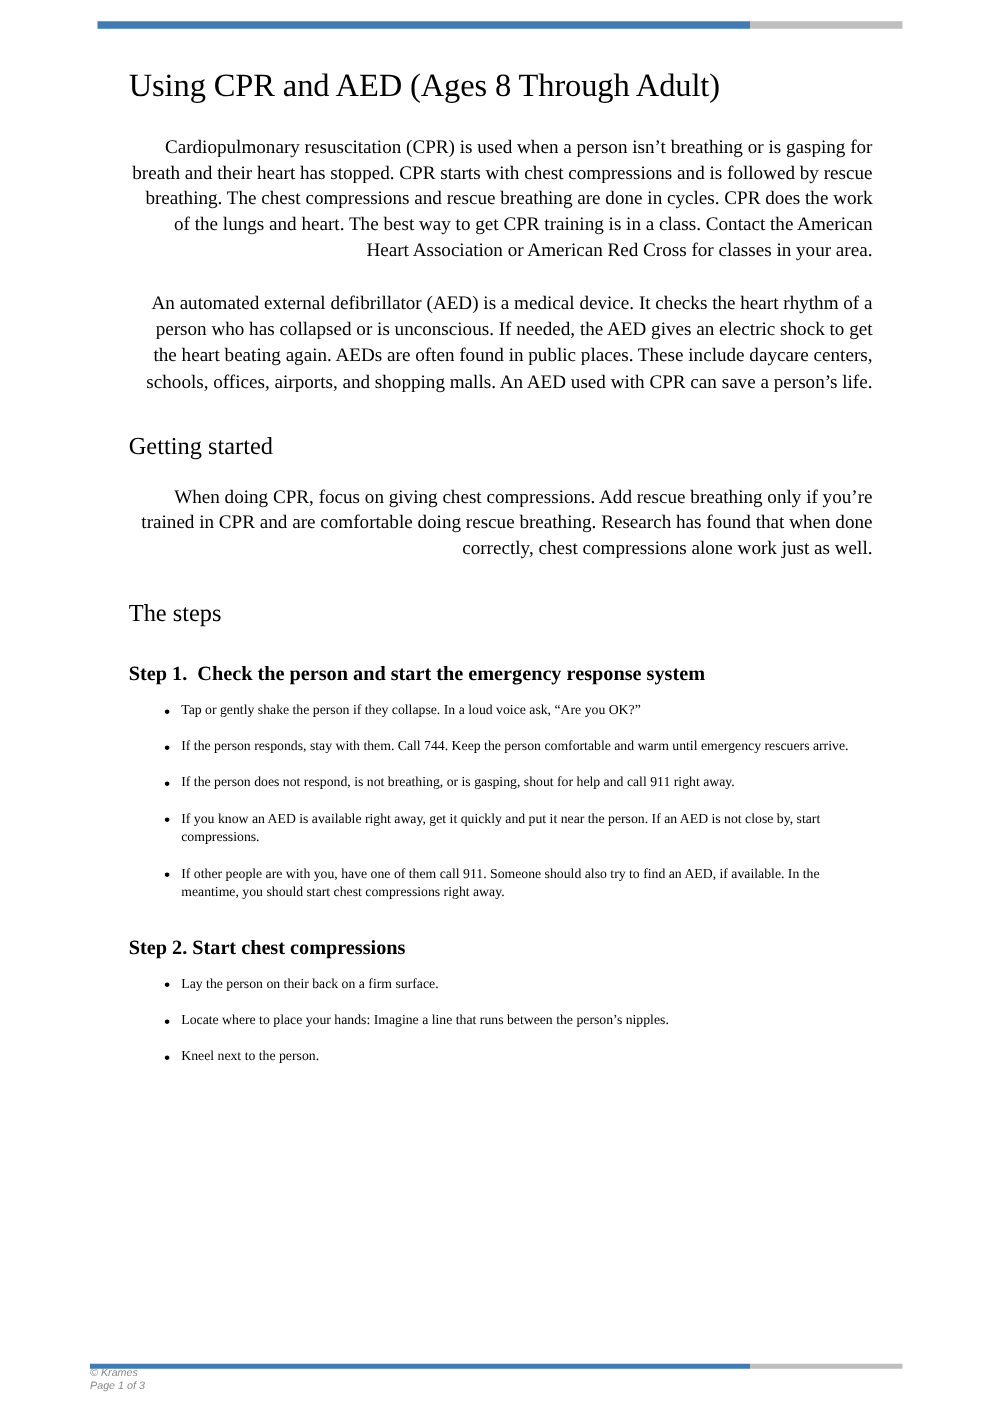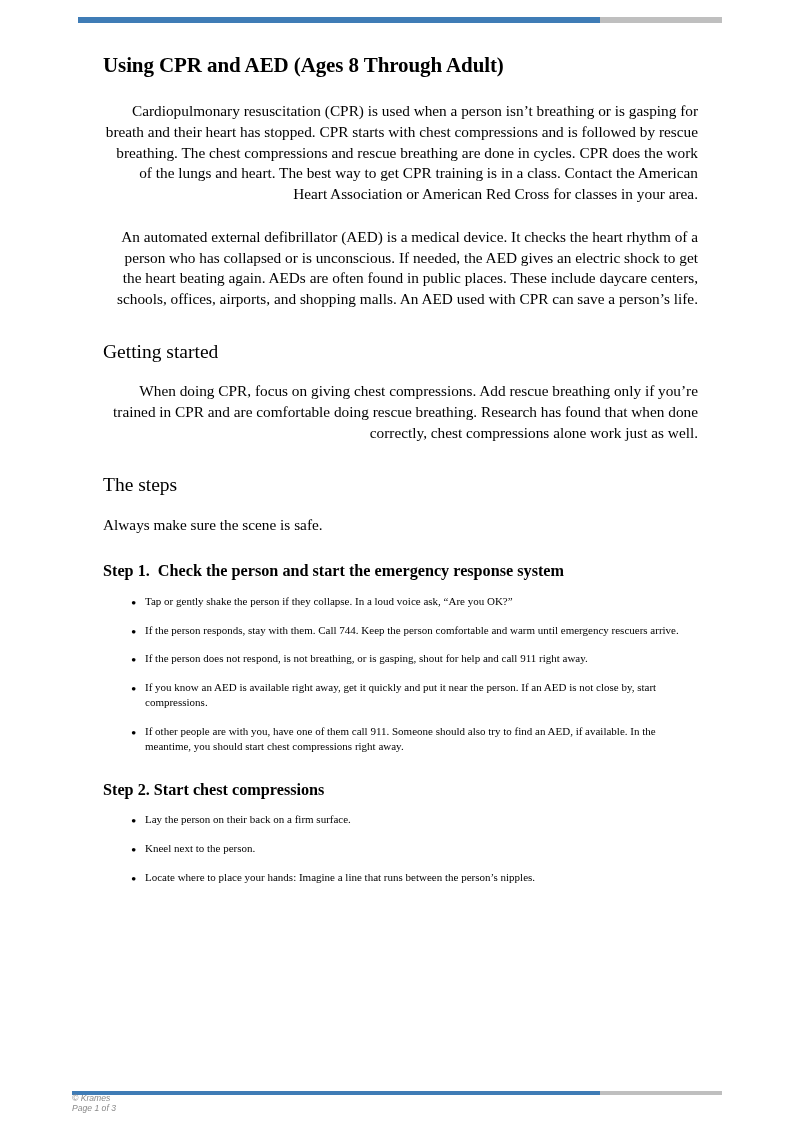--- a/index.html
+++ b/index.html
@@ -46,23 +46,23 @@
 
   
   .content {
     position: absolute;
     top: 52px;
     left: 103px;
     width: 595px;
   }
 
   h1.doc-title {
-    font-size: 21px;
+    font-size: 26px;
     line-height: 1.30;
-    font-weight: bold;
+    font-weight: normal;
     margin: 0 0 22px 0;
     letter-spacing: -0.1px;
     max-width: 545px;
   }
 
   h2.section-heading {
     font-size: 19.5px;
     font-weight: normal;
     line-height: 1.2;
     margin: 30px 0 18px 0;
@@ -159,36 +159,35 @@
 
     <h1 class="doc-title">Using CPR and AED (Ages 8 Through Adult)</h1>
 
     <p class="body-text">Cardiopulmonary resuscitation (CPR) is used when a person isn’t breathing or is gasping for breath and their heart has stopped. CPR starts with chest compressions and is followed by rescue breathing. The chest compressions and rescue breathing are done in cycles. CPR does the work of the lungs and heart. The best way to get CPR training is in a class. Contact the American Heart Association or American Red Cross for classes in your area.</p>
     <p class="body-text">An automated external defibrillator (AED) is a medical device. It checks the heart rhythm of a person who has collapsed or is unconscious. If needed, the AED gives an electric shock to get the heart beating again. AEDs are often found in public places. These include daycare centers, schools, offices, airports, and shopping malls. An AED used with CPR can save a person’s life.</p>
 
     <h2 class="section-heading">Getting started</h2>
     <p class="body-text">When doing CPR, focus on giving chest compressions. Add rescue breathing only if you’re trained in CPR and are comfortable doing rescue breathing. Research has found that when done correctly, chest compressions alone work just as well.</p>
 
     <h2 class="section-heading">The steps</h2>
-    <p class="lead-text">Always make sure the scene is safe.</p>
 
     <h3 class="step-heading">Step 1.  Check the person and start the emergency response system</h3>
     <ul class="bullet-list">
       <li>Tap or gently shake the person if they collapse. In a loud voice ask, “Are you OK?”</li>
       <li>If the person responds, stay with them. Call 744. Keep the person comfortable and warm until emergency rescuers arrive.</li>
       <li>If the person does not respond, is not breathing, or is gasping, shout for help and call 911 right away.</li>
       <li>If you know an AED is available right away, get it quickly and put it near the person. If an AED is not close by, start compressions.</li>
       <li>If other people are with you, have one of them call 911. Someone should also try to find an AED, if available. In the meantime, you should start chest compressions right away.</li>
     </ul>
 
     <h3 class="step-heading">Step 2. Start chest compressions</h3>
     <ul class="bullet-list">
       <li>Lay the person on their back on a firm surface.</li>
+      <li>Locate where to place your hands: Imagine a line that runs between the person’s nipples.</li>
       <li>Kneel next to the person.</li>
-      <li>Locate where to place your hands: Imagine a line that runs between the person’s nipples.</li>
     </ul>
 
   </div>
 
   <div class="footer-rule">
     <div class="seg-blue"></div>
     <div class="seg-gray"></div>
   </div>
 
   <div class="footer">

